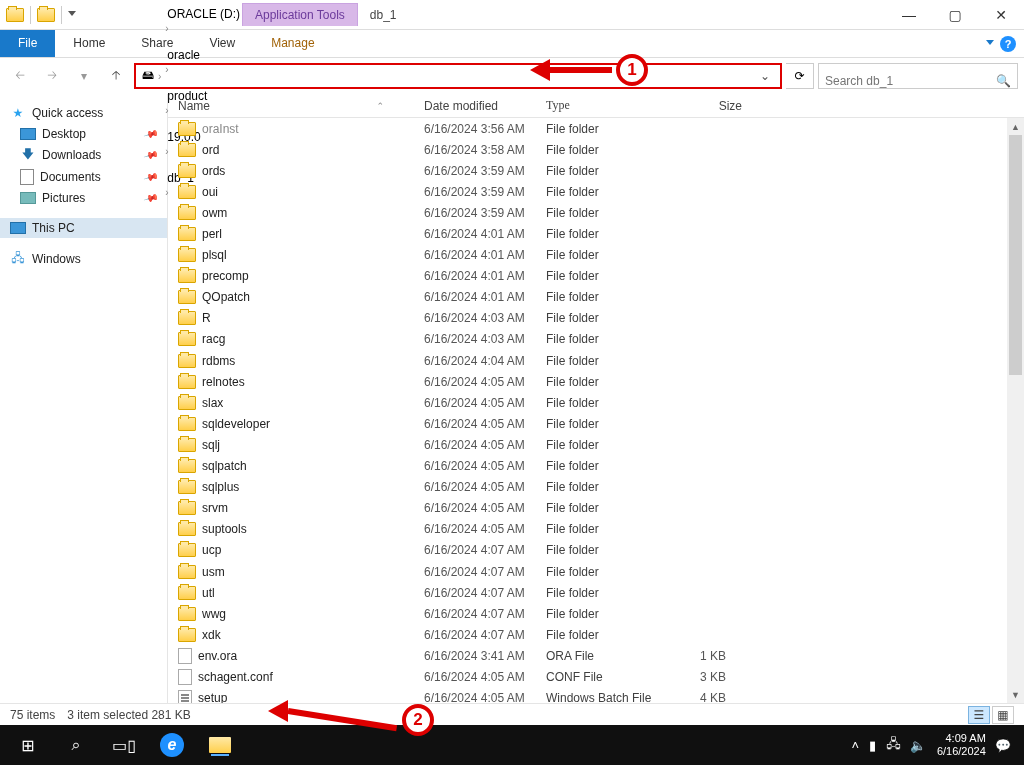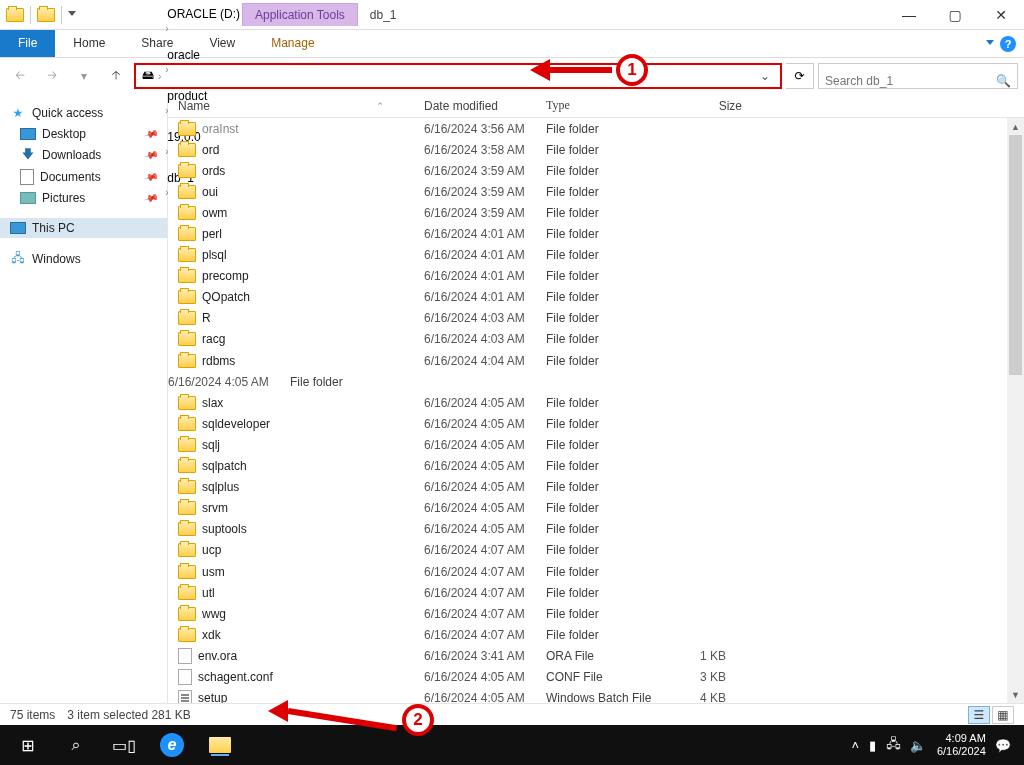--- a/index.html
+++ b/index.html
@@ -309,20 +309,24 @@
         <div class="row">
           <div class="c-name">
             <span class="fico-folder"></span>
             <span>rdbms</span>
           </div>
           <div class="c-date">6/16/2024 4:04 AM</div>
           <div class="c-type">File folder</div>
           <div class="c-size"></div>
         </div>
         <div class="row">
+          <div class="c-name">
+            <span class="fico-folder"></span>
+            <span>relnotes</span>
+          </div>
           <div class="c-date">6/16/2024 4:05 AM</div>
           <div class="c-type">File folder</div>
           <div class="c-size"></div>
         </div>
         <div class="row">
           <div class="c-name">
             <span class="fico-folder"></span>
             <span>slax</span>
           </div>
           <div class="c-date">6/16/2024 4:05 AM</div>

